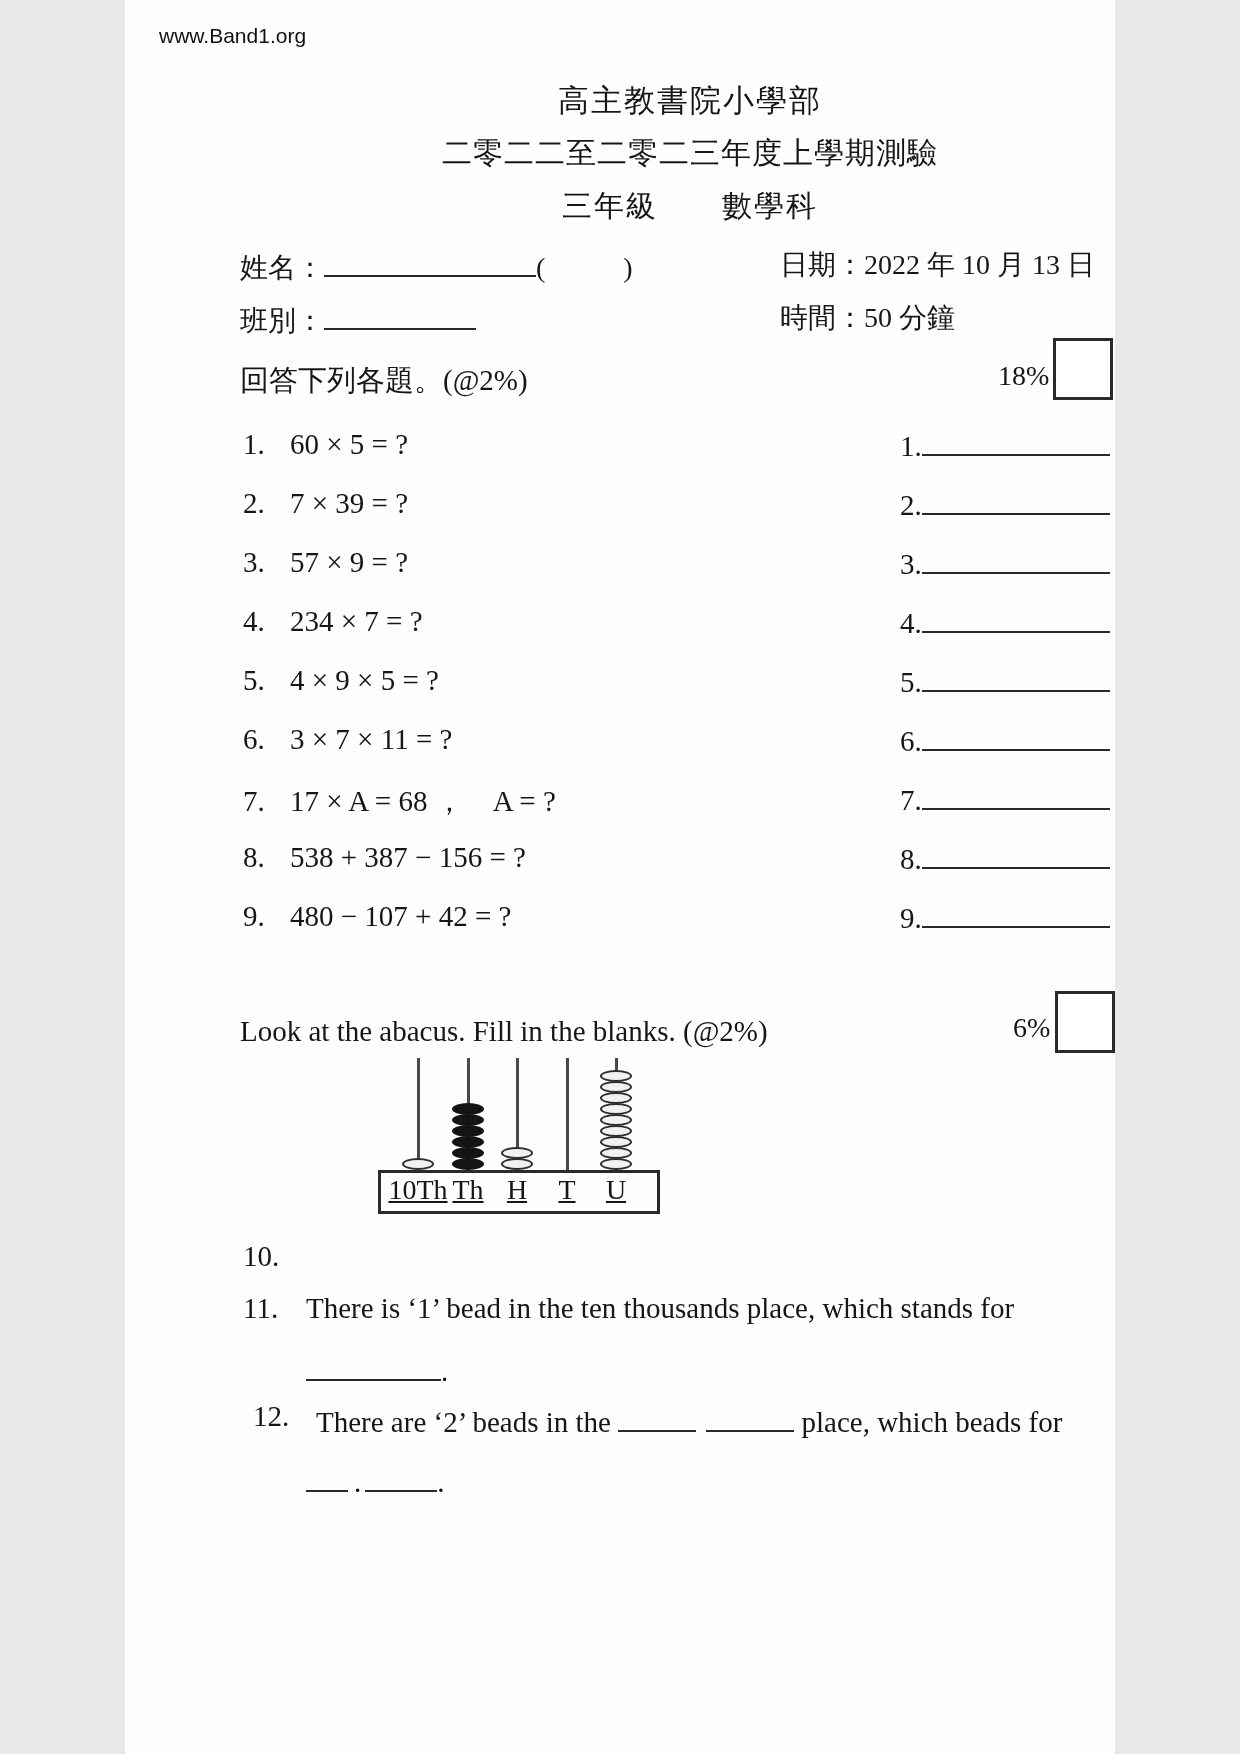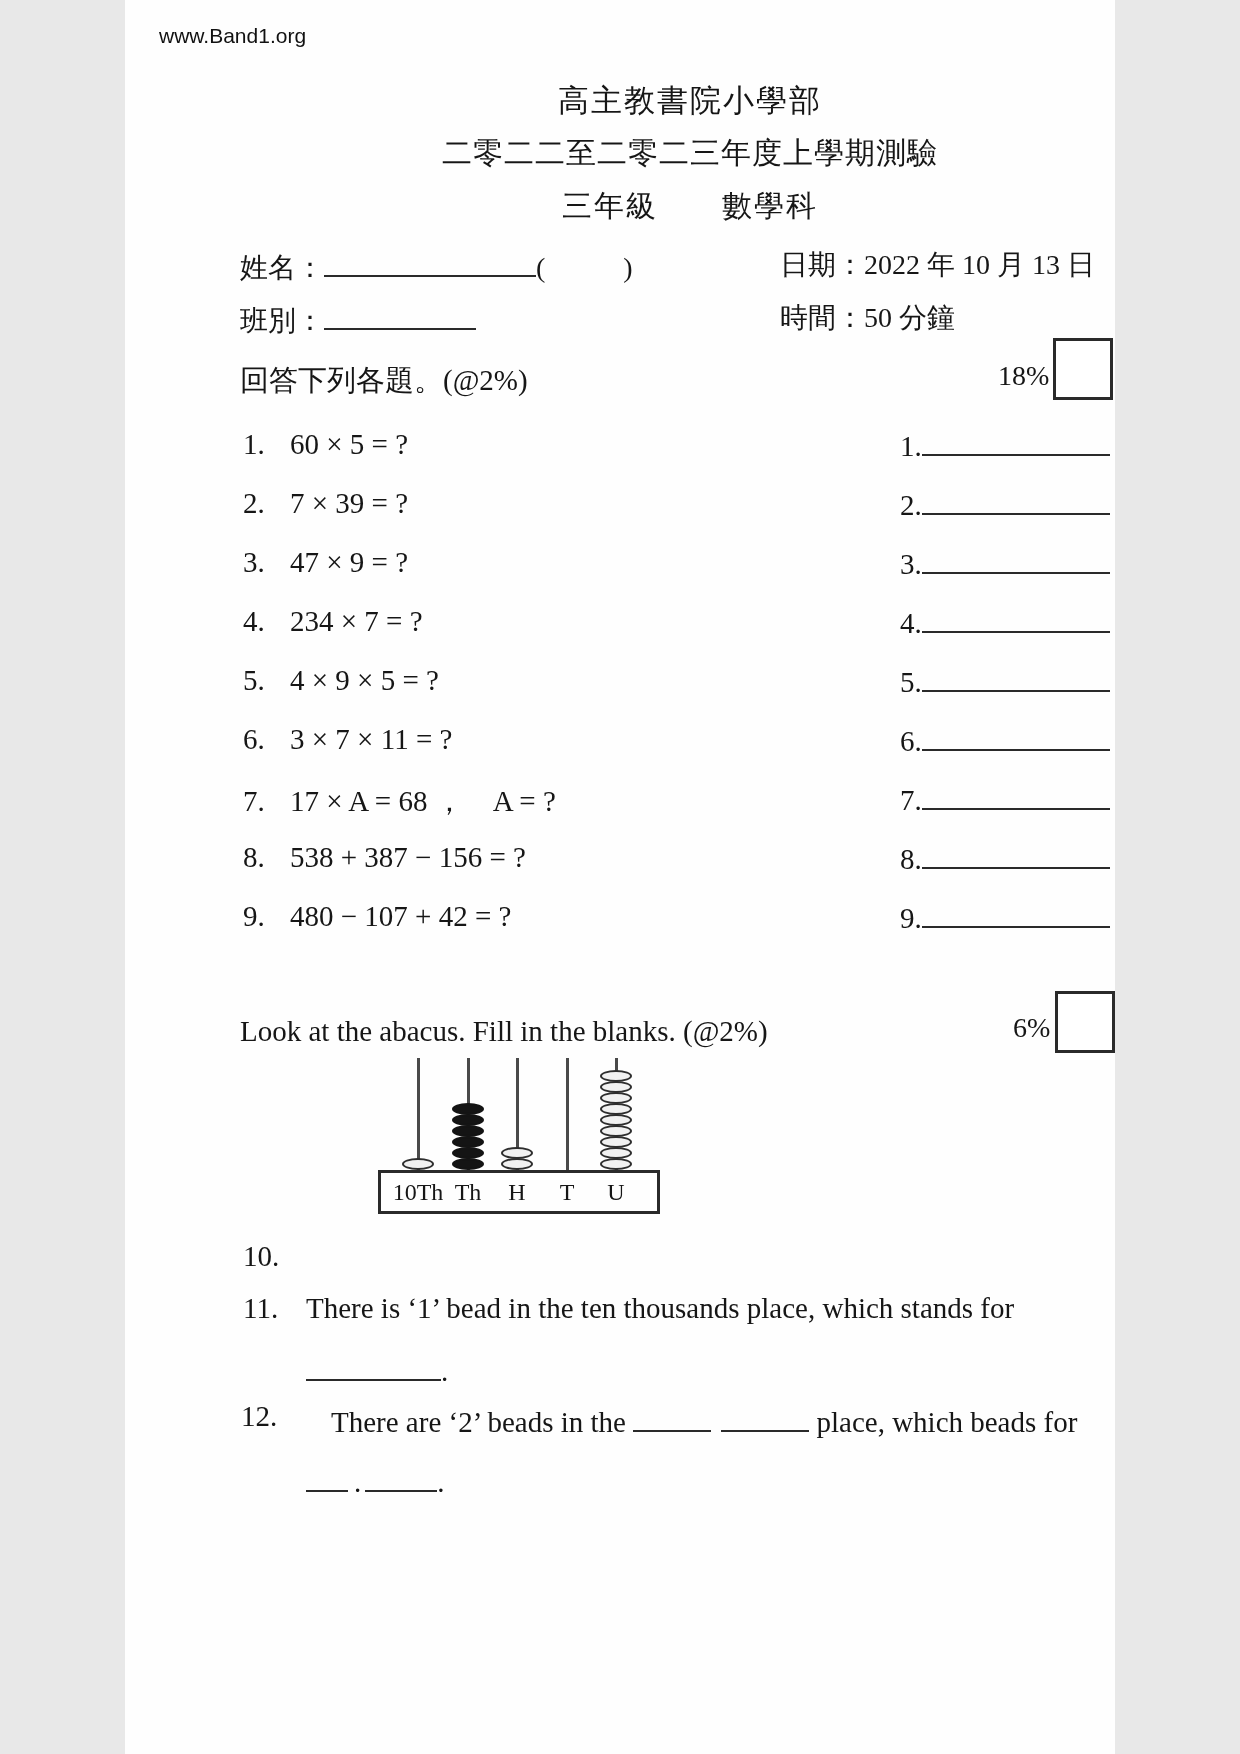--- a/index.html
+++ b/index.html
@@ -31,21 +31,21 @@
   .q-row{position:relative;height:59px;font-size:29px;white-space:nowrap;}
   .q-num{display:inline-block;width:47px;}
   .q-ans{position:absolute;left:657px;top:-4px;}
   .ans-blank{width:188px;}
 
   .abacus{left:253px;top:1058px;width:282px;height:156px;}
   .rod{position:absolute;top:0;width:3px;height:112px;background:#4a4a4a;}
   .bead{position:absolute;width:32px;height:12px;border-radius:50%;border:2px solid #2e2e2e;background:#f1f1f1;box-sizing:border-box;}
   .bead.filled{background:#141414;border-color:#141414;}
   .ab-frame{position:absolute;left:0;bottom:0;width:282px;height:44px;border:3px solid #2a2a2a;box-sizing:border-box;background:transparent;}
-  .ab-label{position:absolute;bottom:8px;transform:translateX(-50%);font-size:24px;}
+  .ab-label{position:absolute;bottom:8px;transform:translateX(-50%);font-size:28px;text-decoration:underline;}
 
   .long-q{font-size:29px;white-space:nowrap;display:flex;}
   .long-num{display:inline-block;width:63px;flex:none;}
 </style>
 </head>
 <body>
 
 <div class="page">
 
   <div class="abs site">www.Band1.org</div>
@@ -64,21 +64,21 @@
   </div>
   <div class="abs infoline" style="left:655px;top:299px;">時間：50 分鐘</div>
 
   <div class="abs sec-head" style="left:115px;top:361px;">回答下列各題。(@2%)</div>
   <div class="abs pct" style="left:873px;top:360px;">18%</div>
   <div class="abs score-box" style="left:928px;top:338px;"></div>
 
   <div class="q-list">
       <div class="q-row"><span class="q-num">1.</span><span>60 × 5 = ?</span><span class="q-ans"><span>1.</span><span class="blank ans-blank"></span></span></div>
       <div class="q-row"><span class="q-num">2.</span><span>7 × 39 = ?</span><span class="q-ans"><span>2.</span><span class="blank ans-blank"></span></span></div>
-      <div class="q-row"><span class="q-num">3.</span><span>47 × 9 = ?</span><span class="q-ans"><span>3.</span><span class="blank ans-blank"></span></span></div>
+      <div class="q-row"><span class="q-num">3.</span><span>57 × 9 = ?</span><span class="q-ans"><span>3.</span><span class="blank ans-blank"></span></span></div>
       <div class="q-row"><span class="q-num">4.</span><span>234 × 7 = ?</span><span class="q-ans"><span>4.</span><span class="blank ans-blank"></span></span></div>
       <div class="q-row"><span class="q-num">5.</span><span>4 × 9 × 5 = ?</span><span class="q-ans"><span>5.</span><span class="blank ans-blank"></span></span></div>
       <div class="q-row"><span class="q-num">6.</span><span>3 × 7 × 11 = ?</span><span class="q-ans"><span>6.</span><span class="blank ans-blank"></span></span></div>
       <div class="q-row"><span class="q-num">7.</span><span>17 × A = 68 ，　A = ?</span><span class="q-ans"><span>7.</span><span class="blank ans-blank"></span></span></div>
       <div class="q-row"><span class="q-num">8.</span><span>538 + 387 − 156 = ?</span><span class="q-ans"><span>8.</span><span class="blank ans-blank"></span></span></div>
       <div class="q-row"><span class="q-num">9.</span><span>480 − 107 + 42 = ?</span><span class="q-ans"><span>9.</span><span class="blank ans-blank"></span></span></div>
     </div>
 
   <div class="abs sec-head" style="left:115px;top:1015px;">Look at the abacus. Fill in the blanks. (@2%)</div>
   <div class="abs pct" style="left:888px;top:1012px;">6%</div>
@@ -121,21 +121,21 @@
   </div>
 
   <div class="abs long-q" style="left:118px;top:1292px;">
     <span class="long-num">11.</span>
     <span>There is ‘1’ bead in the ten thousands place, which stands for</span>
   </div>
   <div class="abs long-q" style="left:181px;top:1349px;">
     <span><span class="blank" style="width:135px;"></span><span>.</span></span>
   </div>
 
-  <div class="abs long-q" style="left:116px;top:1400px;gap:27px;">
+  <div class="abs long-q" style="left:128px;top:1400px;">
     <span class="long-num">12.</span>
     <span><span>There are ‘2’ beads in the</span> <span class="blank" style="width:78px;margin-right:10px;"></span><span class="blank" style="width:88px;"></span> <span>place, which beads for</span></span>
   </div>
   <div class="abs long-q" style="left:181px;top:1460px;">
     <span><span class="blank" style="width:42px;margin-right:6px;"></span><span>.</span><span class="blank" style="width:72px;margin-left:4px;"></span><span>.</span></span>
   </div>
 
 </div>
 
 </body></html>

